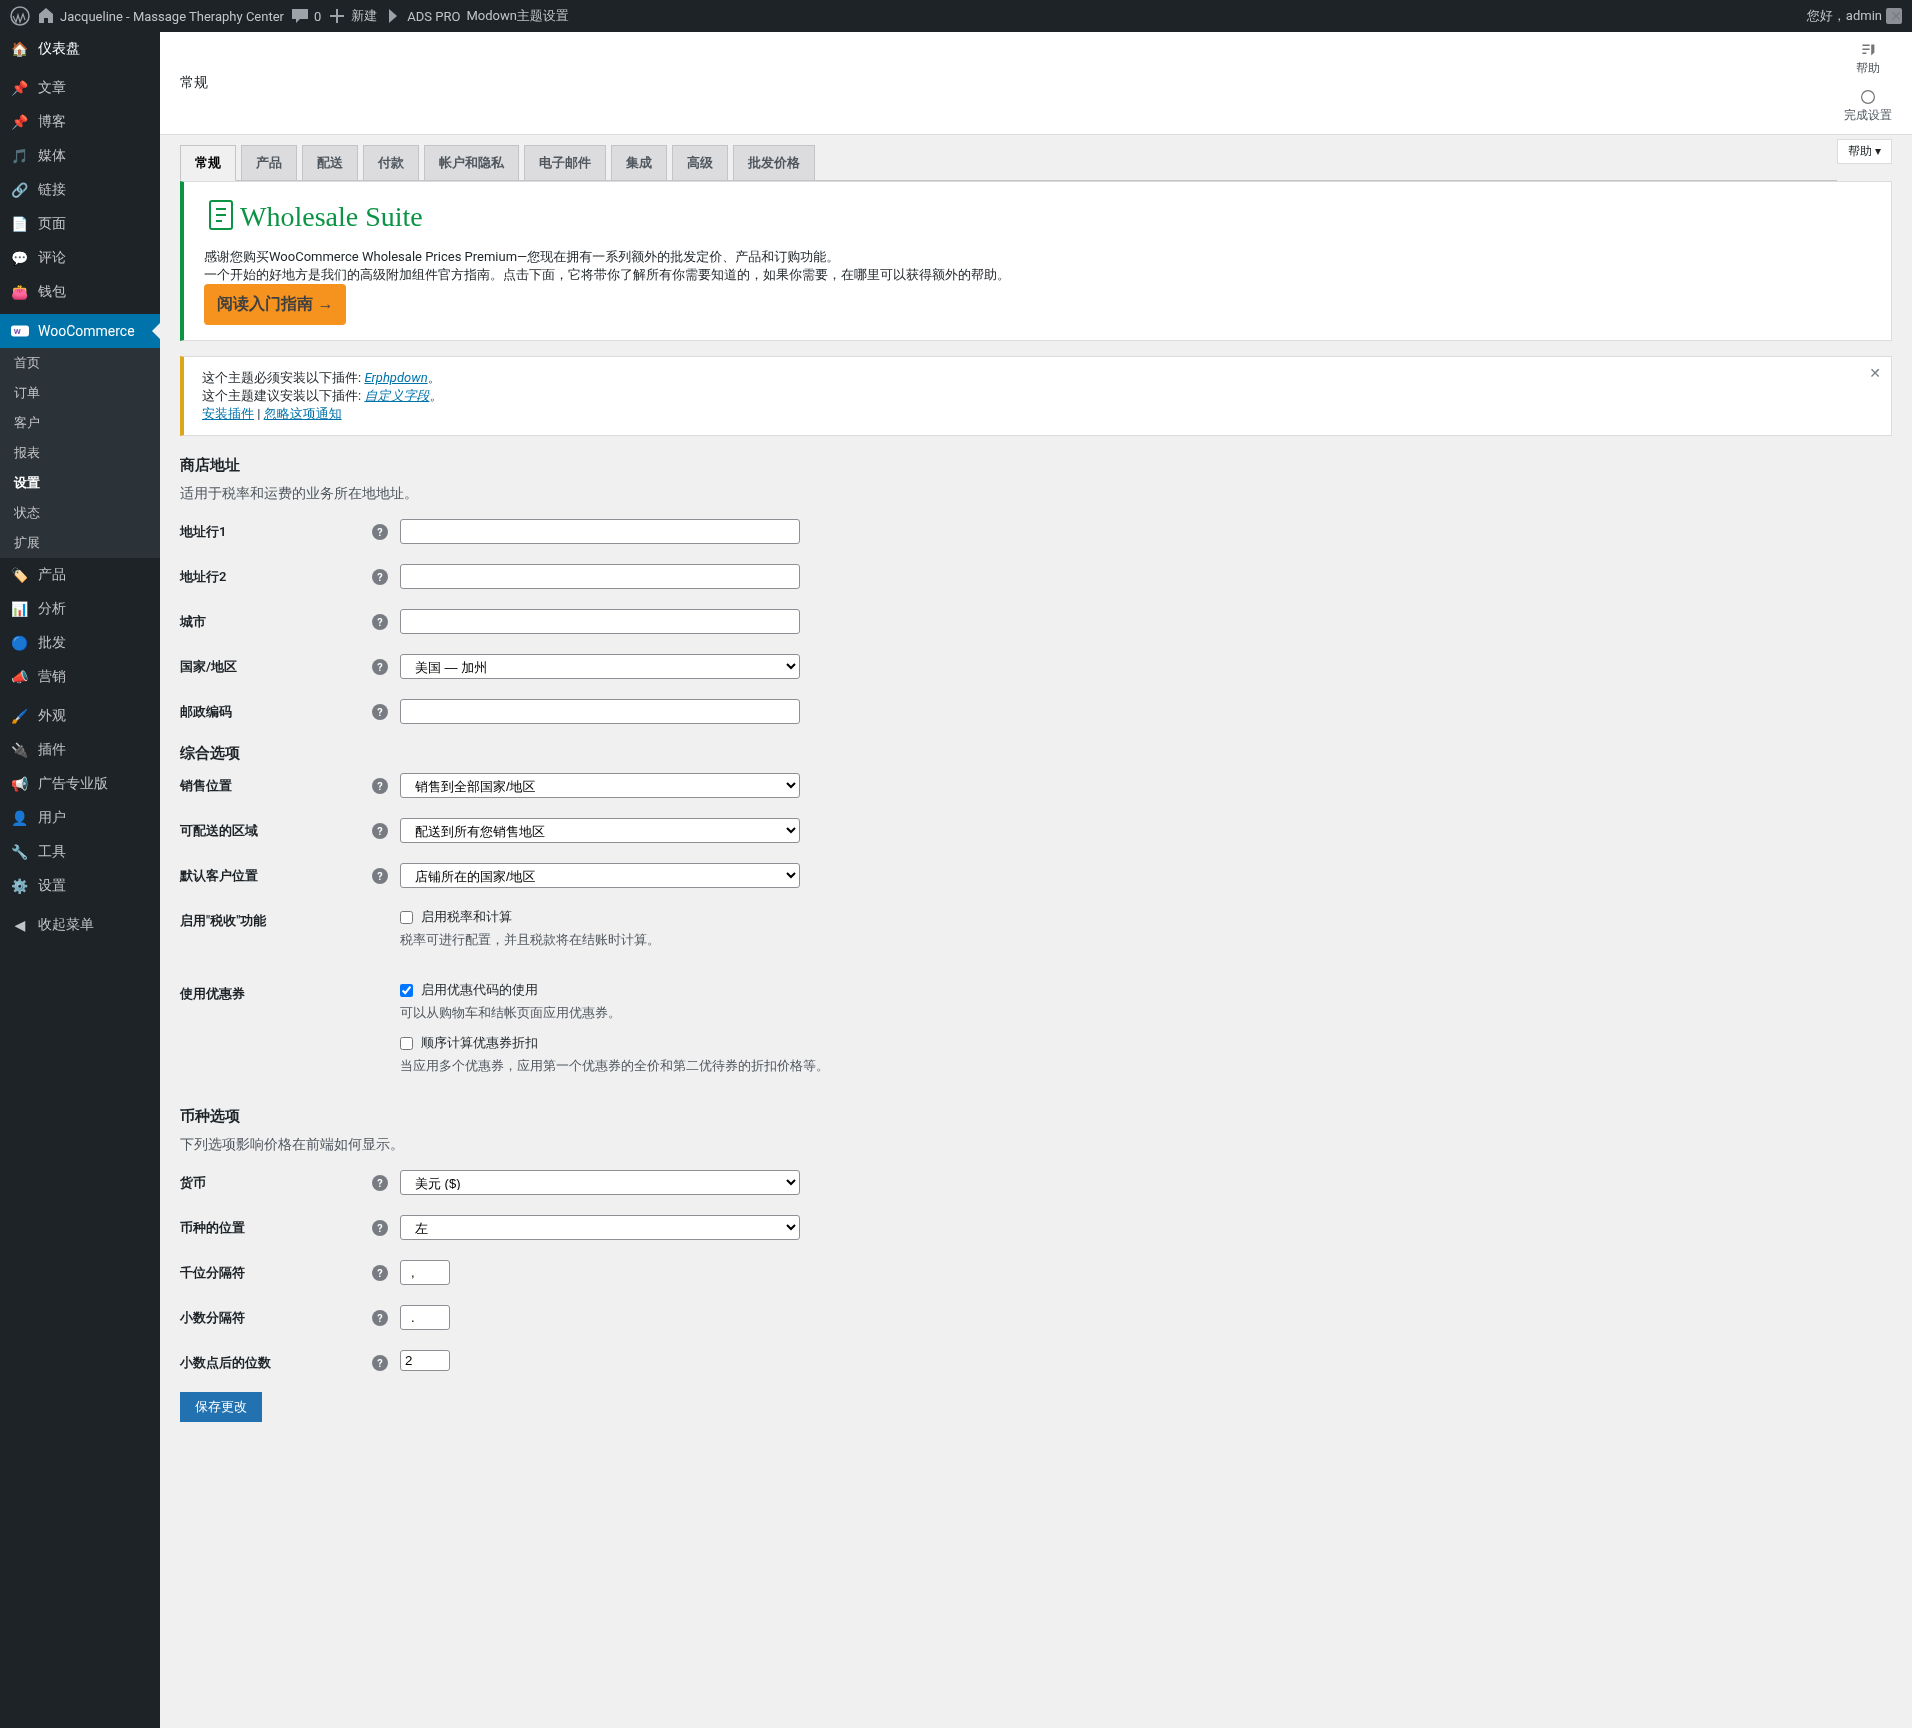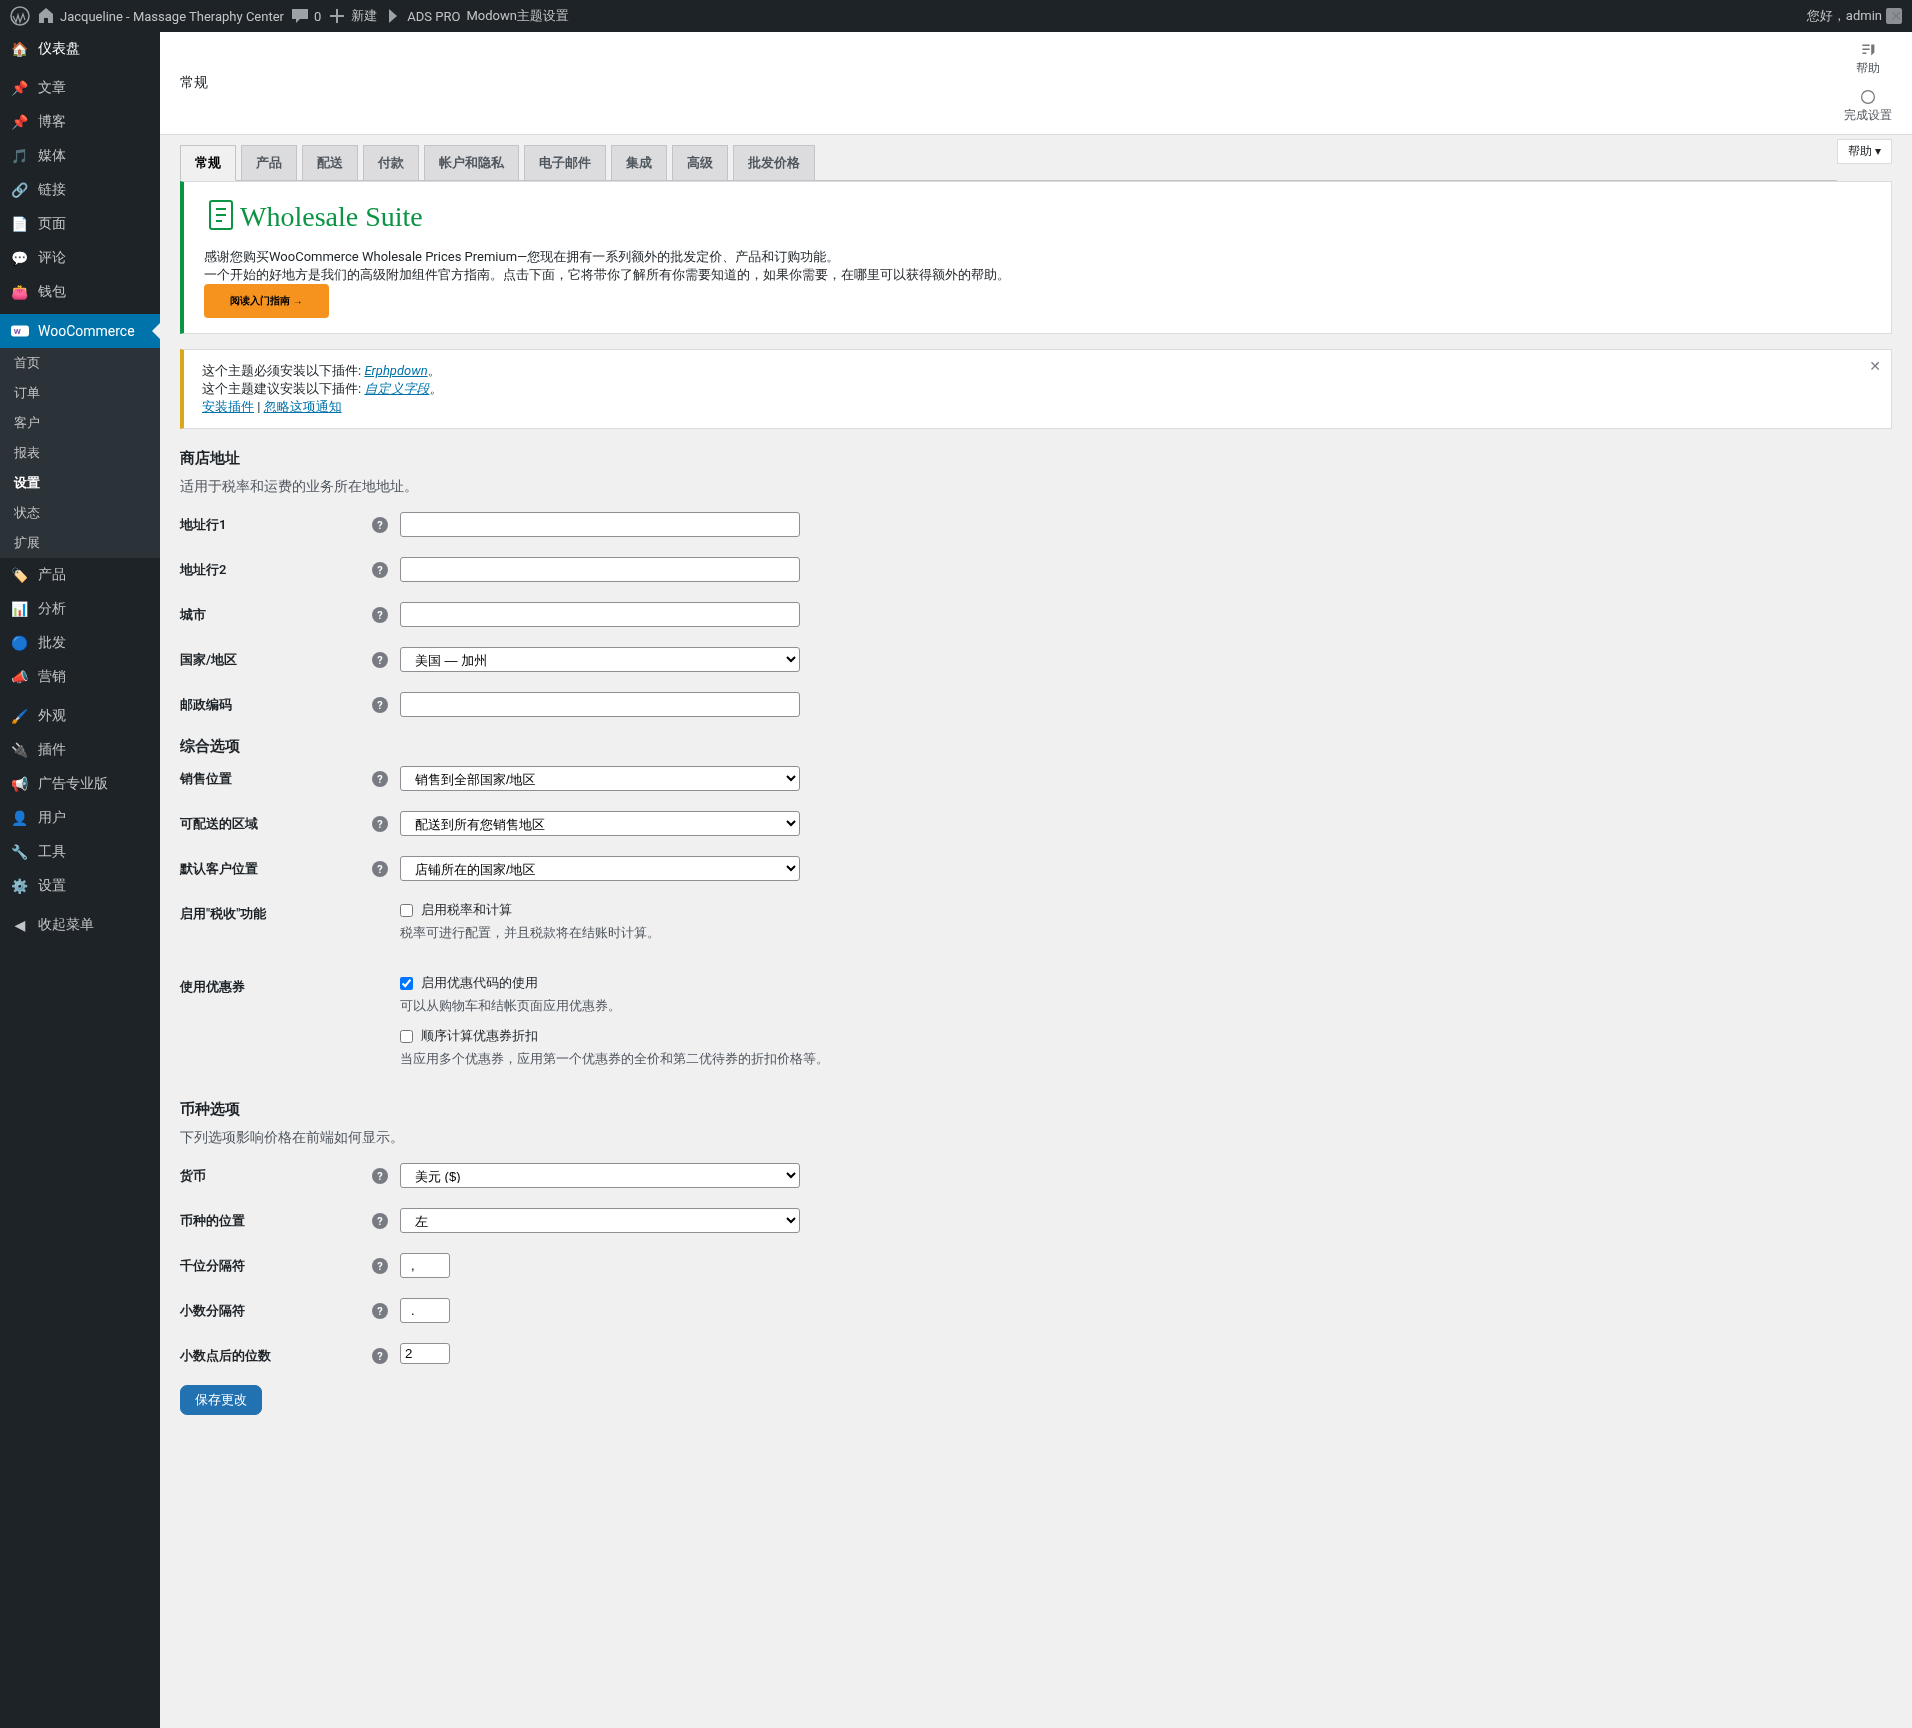--- a/index.html
+++ b/index.html
@@ -40,38 +40,38 @@
 .nav-tabs { border-bottom: 1px solid #c3c4c7; display: flex; margin-bottom: 0; }
 .nav-tab { display: inline-block; padding: 8px 14px; background: #dcdcde; border: 1px solid #c3c4c7; margin-right: 5px; margin-bottom: -1px; font-size: 13px; cursor: pointer; font-weight: 600; color: #50575e; }
 .nav-tab.active { background: #f0f0f1; border-bottom-color: #f0f0f1; color: #000; }
 .notice-green { border-left: 4px solid #0b9444; }
 .notice-orange-inner { border: 1px solid #dcdcde; padding: 12px 18px; position: relative; border-left: 4px solid #dba617; background: #fff; }
 .notice-wrap { background: #fff; border: 1px solid #dcdcde; margin-top: 0; padding: 15px 20px; }
 .close-btn { position: absolute; right: 8px; top: 8px; width: 16px; height: 16px; cursor: pointer; color: #787c82; display: flex; align-items: center; justify-content: center; font-size: 14px; }
 .ws-brand { display: flex; align-items: center; gap: 0; margin-bottom: 12px; }
 .ws-logo { color: #0b9444; }
 .ws-title { font-size: 28px; font-weight: 300; color: #0b9444; font-family: Georgia, serif; }
-.btn-orange { background: #f6921e; color: #000000; border: none; padding: 10px 26px; font-size: 10px; border-radius: 4px; cursor: pointer; display: inline-flex; align-items: center; gap: 6px; font-weight: 600; }
+.btn-orange { background: #f6921e; color: #404040; border: none; padding: 10px 13px; font-size: 16px; border-radius: 4px; cursor: pointer; display: inline-flex; align-items: center; gap: 6px; font-weight: 600; }
 .notice-orange-inner a { color: #0073aa; }
 .plugin-name { font-style: italic; }
 
 
 .form-section { margin-top: 20px; }
 .section-title { font-size: 15px; font-weight: 600; margin-bottom: 10px; color: #1d2327; }
 .section-desc { font-size: 14px; color: #50575e; margin-bottom: 16px; }
 .form-row { display: flex; align-items: flex-start; margin-bottom: 20px; }
 .form-label { width: 220px; font-weight: 600; font-size: 13px; padding-top: 4px; display: flex; align-items: center; justify-content: space-between; padding-right: 12px; }
 .help-icon { width: 16px; height: 16px; background: #787c82; border-radius: 50%; color: #fff; display: inline-flex; align-items: center; justify-content: center; font-size: 11px; cursor: help; flex-shrink: 0; }
 .form-control { flex: 1; }
 input[type="text"], select { width: 400px; padding: 4px 10px; border: 1px solid #8c8f94; border-radius: 3px; font-size: 13px; height: 25px; background: #fff; }
 input[type="text"].small { width: 50px; }
 input[type="number"].small { width: 50px; padding: 2px 4px; border: 1px solid #8c8f94; border-radius: 3px; }
 .checkbox-row { display: flex; align-items: center; gap: 8px; margin-bottom: 5px; }
 .check-desc { font-size: 13px; color: #50575e; margin-top: 2px; margin-bottom: 12px; }
-.btn-save { background: #2271b1; color: #fff; border: 1px solid #2271b1; padding: 5px 14px; font-size: 13px; border-radius: 7px; cursor: pointer; }
+.btn-save { background: #2271b1; color: #fff; border: 1px solid #2271b1; padding: 5px 14px; font-size: 13px; border-radius: 0; cursor: pointer; }
 </style>
 </head>
 <body>
 
 <div class="admin-bar">
   <div class="admin-bar-left">
     <span class="admin-bar-item">
         <svg class="ab-icon" viewBox="0 0 20 20">
           <circle cx="10" cy="10" r="9" fill="none" stroke="#9ca2a7" stroke-width="1.5"></circle>
           <path d="M3 10 L6 16 L8 9 L10 16 L13 8 L15 14" fill="none" stroke="#9ca2a7" stroke-width="1.2"></path>

